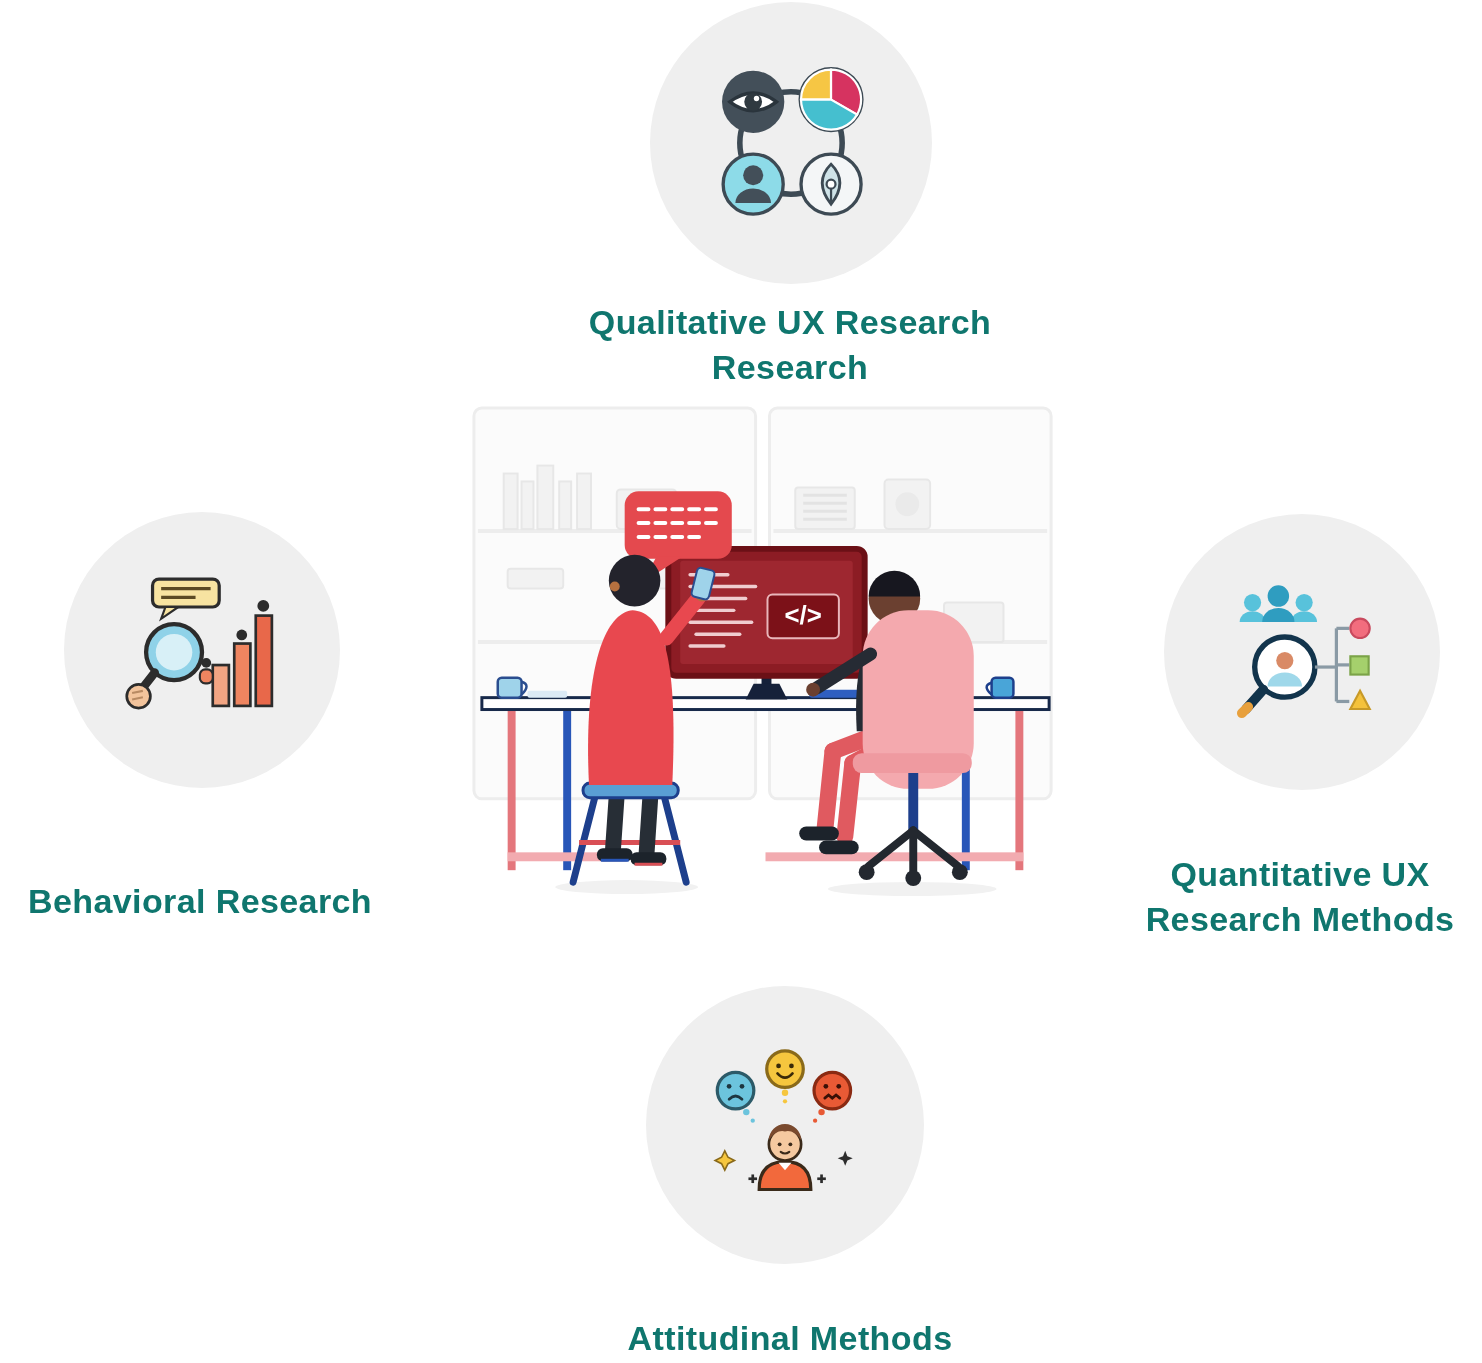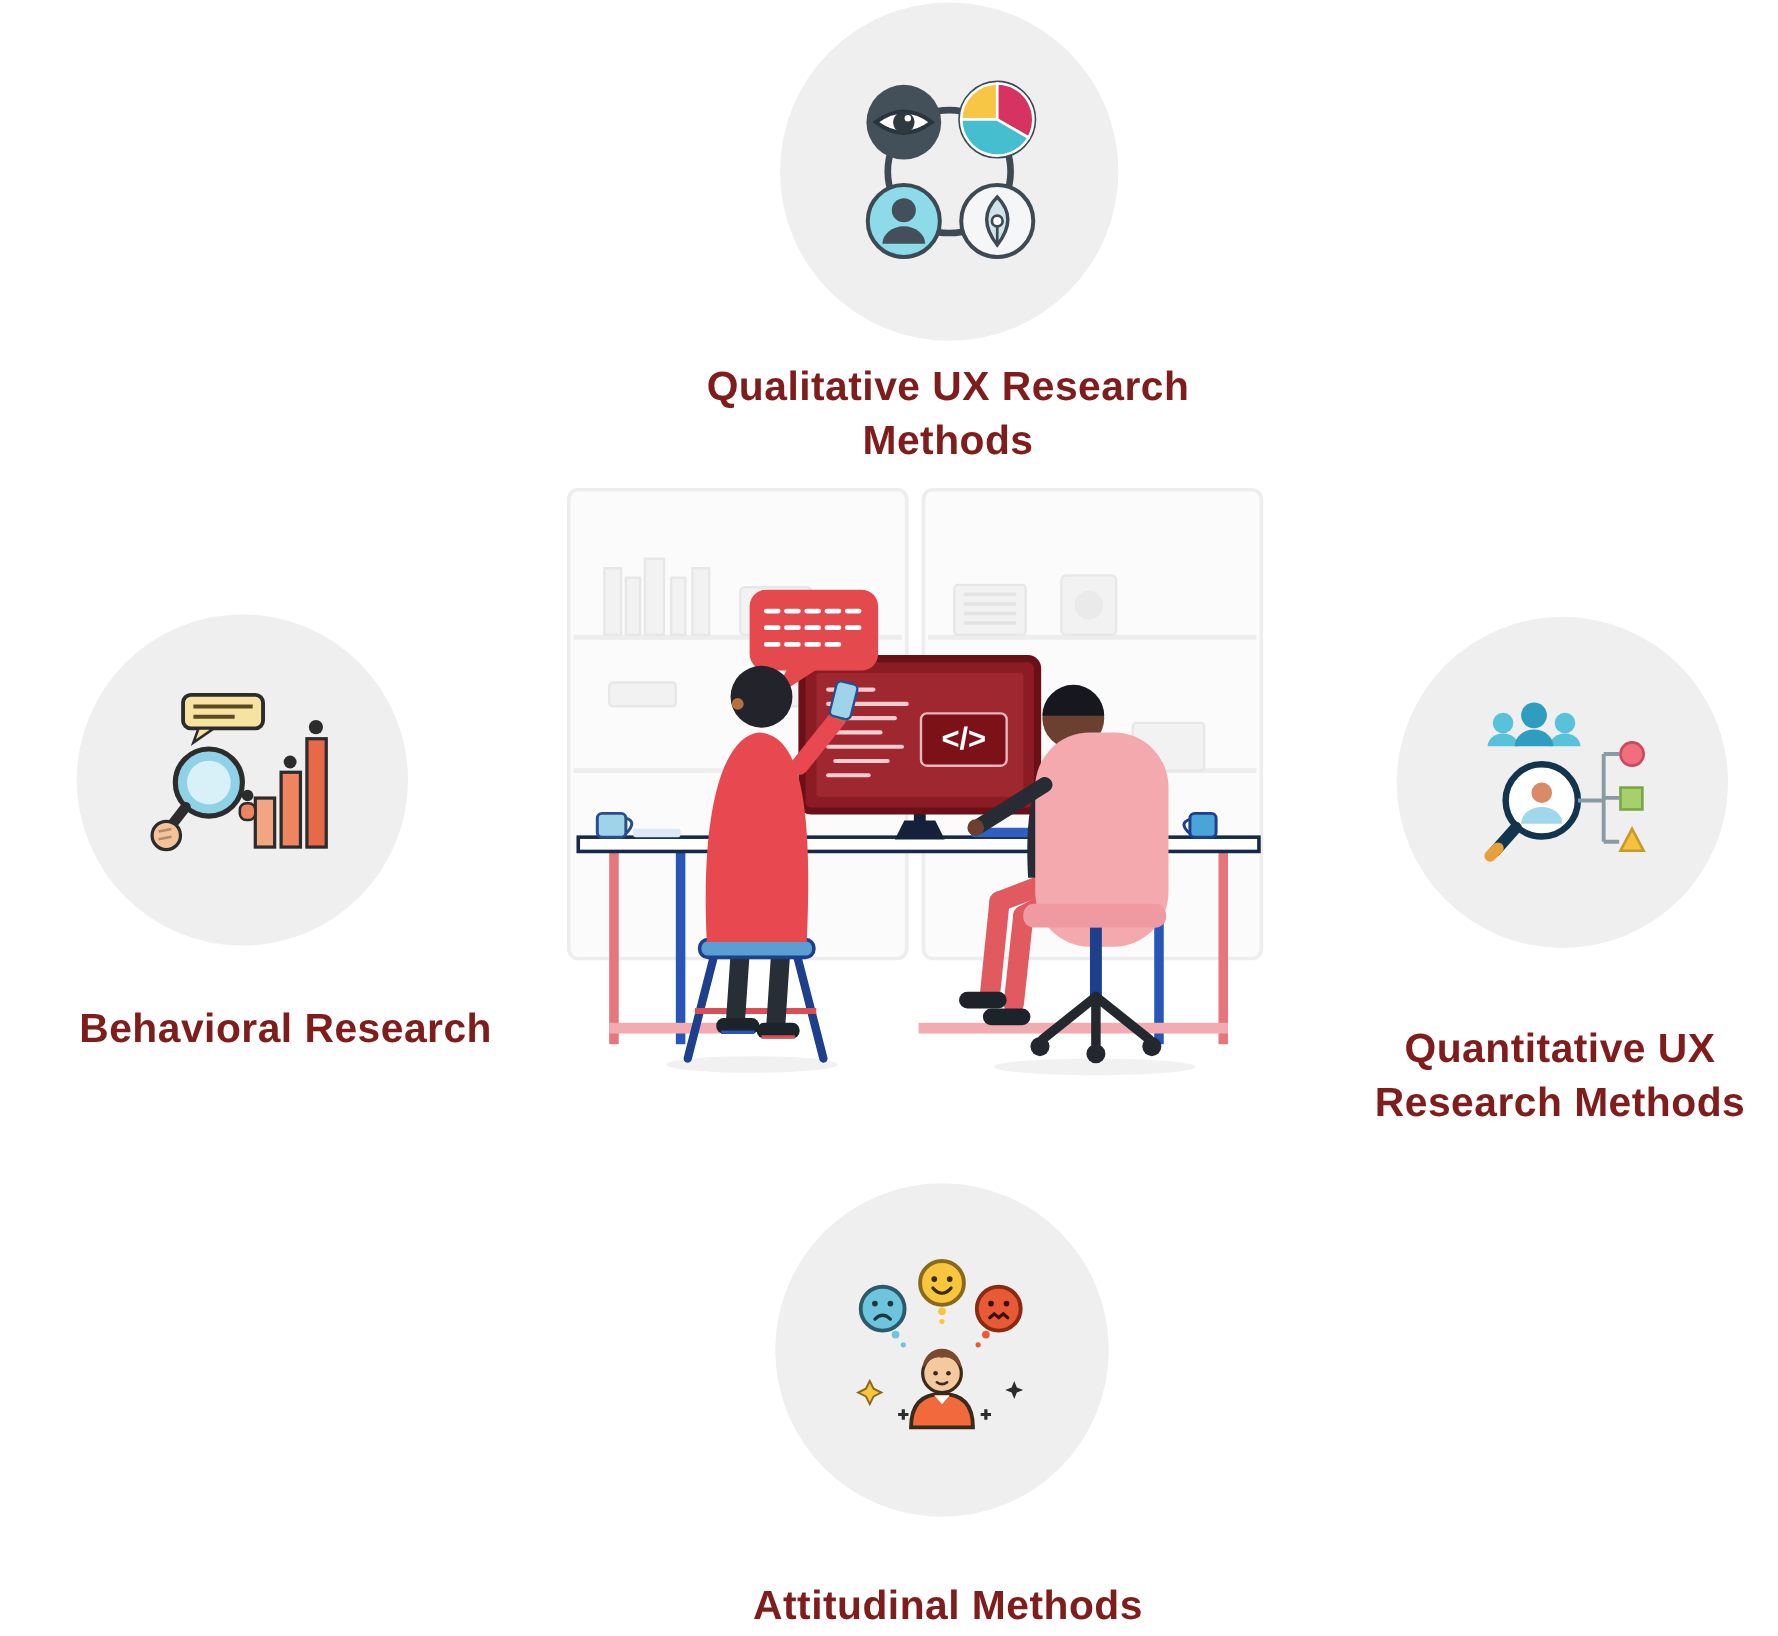--- a/index.html
+++ b/index.html
@@ -5,21 +5,21 @@
   html,body{margin:0;padding:0;background:#ffffff;}
   .canvas{
     position:relative;width:1482px;height:1363px;background:#ffffff;
     overflow:hidden;font-family:"Liberation Sans",sans-serif;
   }
   .circle{
     position:absolute;border-radius:50%;background:#efefef;
     display:flex;align-items:center;justify-content:center;
   }
   .label{
-    position:absolute;font-weight:bold;color:#7f1d1d;text-align:center;
+    position:absolute;font-weight:bold;color:#0f766e;text-align:center;
     font-size:34px;line-height:1.32;letter-spacing:.4px;
   }
   .label span{display:block;}
   .circle svg{display:block;}
 </style>
 </head>
 <body>
 
 <div class="canvas">
 
@@ -48,21 +48,21 @@
       <g>
         <circle cx="116" cy="112" r="27" fill="#f4f6f7" stroke="#3d4a54" stroke-width="3"></circle>
         <path d="M116 94 C106 104 105 116 116 130 C127 116 126 104 116 94 Z" fill="#cfe3e8" stroke="#3d4a54" stroke-width="2.5"></path>
         <circle cx="116" cy="112" r="4" fill="#ffffff" stroke="#3d4a54" stroke-width="2"></circle>
         <line x1="116" y1="116" x2="116" y2="129" stroke="#3d4a54" stroke-width="2"></line>
       </g>
     </svg>
   </div>
   <div class="label" style="left:540px;top:300px;width:500px;">
     <span>Qualitative UX Research</span>
-    <span>Methods</span>
+    <span>Research</span>
   </div>
 
   <div class="circle" style="left:64px;top:512px;width:276px;height:276px;">
     <svg width="172" height="172" viewBox="0 0 160 160">
 
       <g>
         <rect x="34" y="14" width="62" height="26" rx="6" fill="#f7e3a1" stroke="#2c2c2c" stroke-width="3"></rect>
         <path d="M46 40 L42 51 L58 40 Z" fill="#f7e3a1" stroke="#2c2c2c" stroke-width="2"></path>
         <line x1="42" y1="23" x2="88" y2="23" stroke="#5b4a24" stroke-width="3"></line>
         <line x1="42" y1="31" x2="74" y2="31" stroke="#5b4a24" stroke-width="3"></line>
@@ -83,21 +83,21 @@
         <circle cx="54" cy="82" r="17" fill="#d8f0f7"></circle>
         <line x1="36" y1="101" x2="22" y2="119" stroke="#2c2c2c" stroke-width="8" stroke-linecap="round"></line>
       </g>
       <g>
         <circle cx="21" cy="123" r="11" fill="#f3c49c" stroke="#2c2c2c" stroke-width="2.5"></circle>
         <line x1="15" y1="120" x2="25" y2="118" stroke="#b88a63" stroke-width="2"></line>
         <line x1="15" y1="126" x2="25" y2="124" stroke="#b88a63" stroke-width="2"></line>
       </g>
     </svg>
   </div>
-  <div class="label" style="left:0px;top:835px;width:400px;padding-left:38px;">
+  <div class="label" style="left:0px;top:879px;width:400px;">
     <span>Behavioral Research</span>
     <span></span>
   </div>
 
   <div class="circle" style="left:1164px;top:514px;width:276px;height:276px;">
     <svg width="172" height="172" viewBox="0 0 160 160">
 
       <g>
         <circle cx="34" cy="34" r="8" fill="#58c2db"></circle>
         <path d="M22 52 a12 10 0 0 1 24 0 Z" fill="#58c2db"></path>

